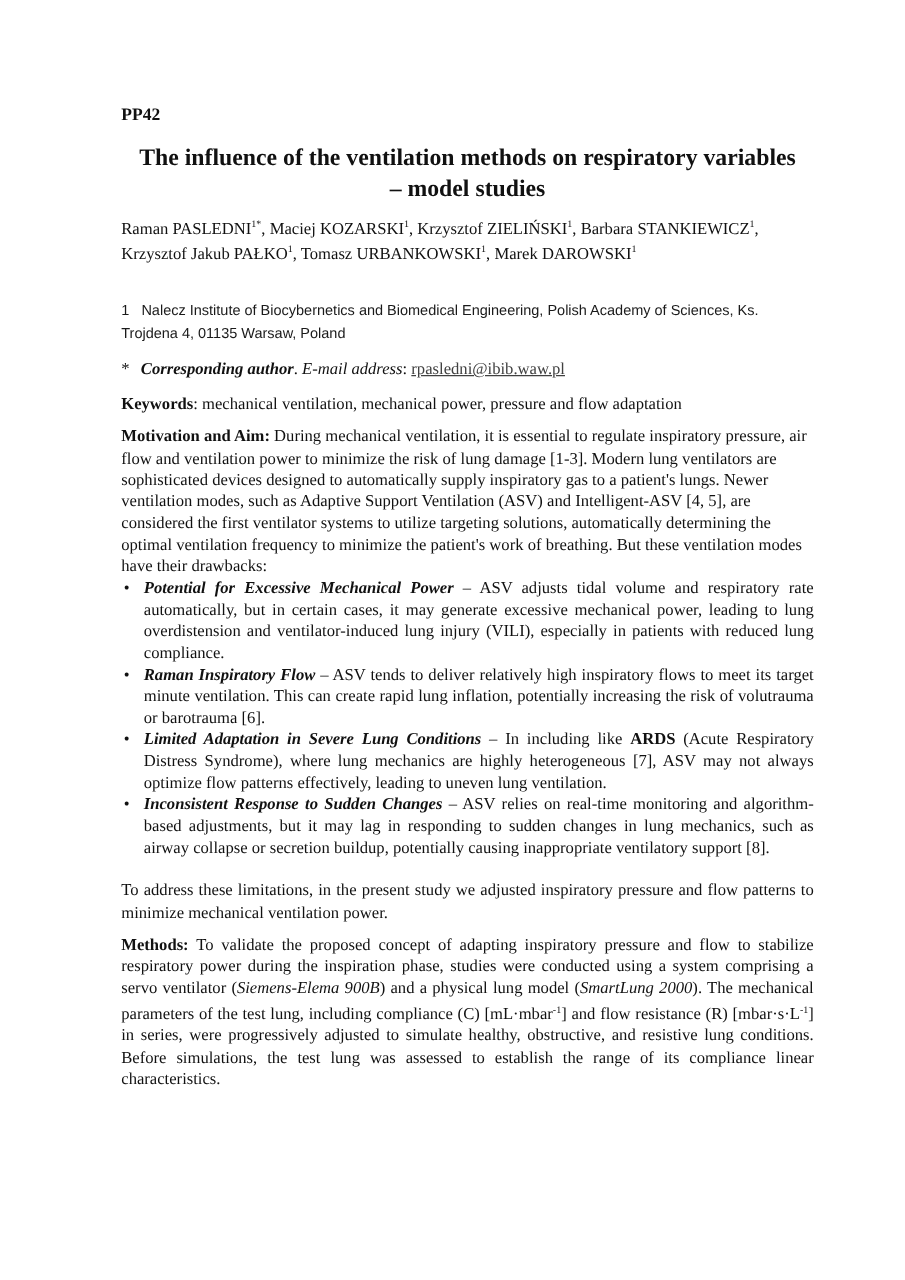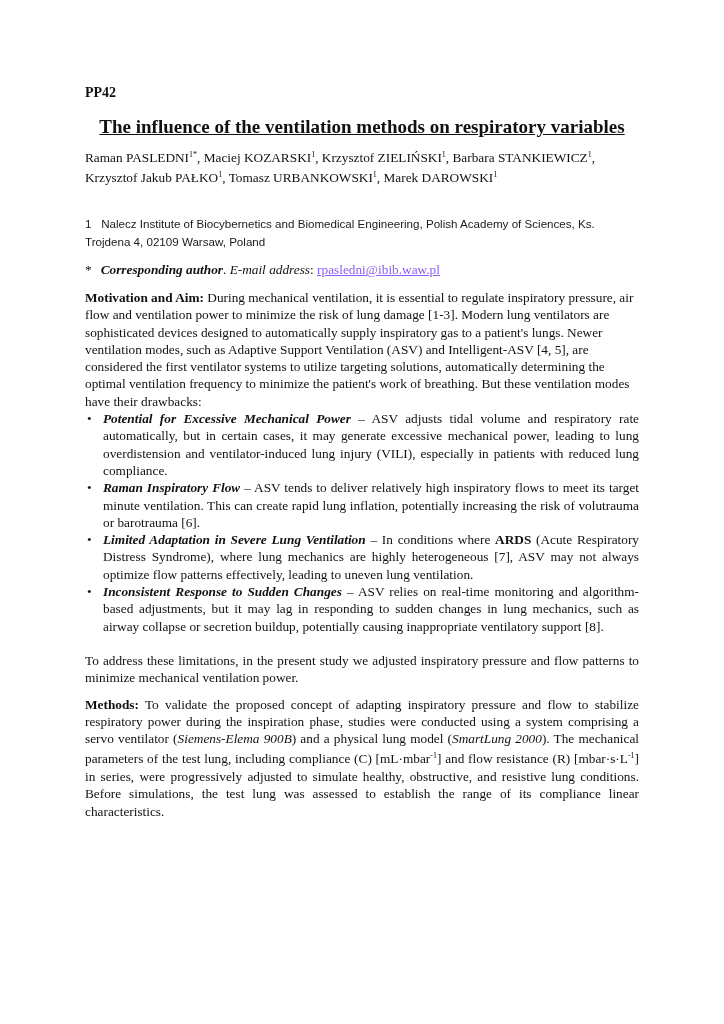--- a/index.html
+++ b/index.html
@@ -10,38 +10,38 @@
     body {
       width: 724px;
       height: 1024px;
       position: relative;
       overflow: hidden;
       font-family: "Liberation Serif", serif;
       color: #111111;
     }
     .page {
       position: absolute;
-      left: 85px;
+      left: 97px;
       top: 84px;
       width: 554px;
     }
     .pp-label {
       font-weight: bold;
       font-size: 14px;
       line-height: 18px;
       margin: 0 0 12px 0;
     }
     .title {
       font-weight: bold;
       font-size: 19px;
       line-height: 25px;
       text-align: center;
       margin: 0 0 9px 0;
     }
-    .title span { display: block; text-decoration: underline; }
+    .title span { display: block; }
     .authors {
       font-size: 13.3px;
       line-height: 20px;
       margin: 0 0 27px 0;
     }
     .authors sup { font-size: 8px; line-height: 0; }
     .affil {
       font-family: "Liberation Sans", sans-serif;
       font-size: 11.6px;
       line-height: 18px;
@@ -93,41 +93,43 @@
   </style>
 </head>
 <body>
 
 <div class="page">
 
   <div class="pp-label">PP42</div>
 
   <h1 class="title">
     <span>The influence of the ventilation methods on respiratory variables</span>
+    <span>– model studies</span>
   </h1>
 
   <div class="authors">
     <span><span>Raman PASLEDNI</span><sup>1*</sup><span>, </span></span><span><span>Maciej KOZARSKI</span><sup>1</sup><span>, </span></span><span><span>Krzysztof ZIELIŃSKI</span><sup>1</sup><span>, </span></span><span><span>Barbara STANKIEWICZ</span><sup>1</sup><span>,</span></span><br><span><span>Krzysztof Jakub PAŁKO</span><sup>1</sup><span>, </span></span><span><span>Tomasz URBANKOWSKI</span><sup>1</sup><span>, </span></span><span><span>Marek DAROWSKI</span><sup>1</sup><span></span></span>
   </div>
 
   <div class="affil">
-    <span>1</span>&nbsp;&nbsp;&nbsp;<span>Nalecz Institute of Biocybernetics and Biomedical Engineering, Polish Academy of Sciences, Ks. Trojdena 4, 02109 Warsaw, Poland</span>
+    <span>1</span>&nbsp;&nbsp;&nbsp;<span>Nalecz Institute of Biocybernetics and Biomedical Engineering, Polish Academy of Sciences, Ks. Trojdena 4, 01135 Warsaw, Poland</span>
   </div>
 
   <div class="corr">
-    <span class="star">*</span><b><i>Corresponding author</i></b><span>. </span><i>E-mail address</i><span>: </span><a href="#" style="color: #8b5cf6;">rpasledni@ibib.waw.pl</a>
+    <span class="star">*</span><b><i>Corresponding author</i></b><span>. </span><i>E-mail address</i><span>: </span><a href="#" style="color: #404040;">rpasledni@ibib.waw.pl</a>
   </div>
 
+  <p class="para"><b>Keywords</b><span>: mechanical ventilation, mechanical power, pressure and flow adaptation</span></p>
 
   <p class="para" style="margin-bottom:0;"><b>Motivation and Aim:</b><span> During mechanical ventilation, it is essential to regulate inspiratory pressure, air flow and ventilation power to minimize the risk of lung damage [1-3]. Modern lung ventilators are sophisticated devices designed to automatically supply inspiratory gas to a patient's lungs. Newer ventilation modes, such as Adaptive Support Ventilation (ASV) and Intelligent-ASV [4, 5], are considered the first ventilator systems to utilize targeting solutions, automatically determining the optimal ventilation frequency to minimize the patient's work of breathing. But these ventilation modes have their drawbacks:</span></p>
 
   <ul class="bullets">
     <li><span class="dot">•</span><b><i>Potential for Excessive Mechanical Power</i></b><span> – ASV adjusts tidal volume and respiratory rate automatically, but in certain cases, it may generate excessive mechanical power, leading to lung overdistension and ventilator-induced lung injury (VILI), especially in patients with reduced lung compliance.</span></li>
     <li><span class="dot">•</span><b><i>Raman Inspiratory Flow</i></b><span> – ASV tends to deliver relatively high inspiratory flows to meet its target minute ventilation. This can create rapid lung inflation, potentially increasing the risk of volutrauma or barotrauma [6].</span></li>
-    <li><span class="dot">•</span><b><i>Limited Adaptation in Severe Lung Ventilation</i></b><span> – In conditions where </span><b>ARDS</b><span> (Acute Respiratory Distress Syndrome), where lung mechanics are highly heterogeneous [7], ASV may not always optimize flow patterns effectively, leading to uneven lung ventilation.</span></li>
+    <li><span class="dot">•</span><b><i>Limited Adaptation in Severe Lung Conditions</i></b><span> – In including like </span><b>ARDS</b><span> (Acute Respiratory Distress Syndrome), where lung mechanics are highly heterogeneous [7], ASV may not always optimize flow patterns effectively, leading to uneven lung ventilation.</span></li>
     <li><span class="dot">•</span><b><i>Inconsistent Response to Sudden Changes</i></b><span> – ASV relies on real-time monitoring and algorithm-based adjustments, but it may lag in responding to sudden changes in lung mechanics, such as airway collapse or secretion buildup, potentially causing inappropriate ventilatory support [8].</span></li>
   </ul>
 
   <p class="after-bullets">To address these limitations, in the present study we adjusted inspiratory pressure and flow patterns to minimize mechanical ventilation power.</p>
 
 
   <p class="para justify"><b>Methods:</b><span> To validate the proposed concept of adapting inspiratory pressure and flow to stabilize respiratory power during the inspiration phase, studies were conducted using a system comprising a servo ventilator (</span><i>Siemens-Elema 900B</i><span>) and a physical lung model (</span><i>SmartLung 2000</i><span>). The mechanical parameters of the test lung, including compliance (C) [mL·mbar</span><sup class="small">-1</sup><span>] and flow resistance (R) [mbar·s·L</span><sup class="small">-1</sup><span>] in series, were progressively adjusted to simulate healthy, obstructive, and resistive lung conditions. Before simulations, the test lung was assessed to establish the range of its compliance linear characteristics.</span></p>
 
 </div>
 

